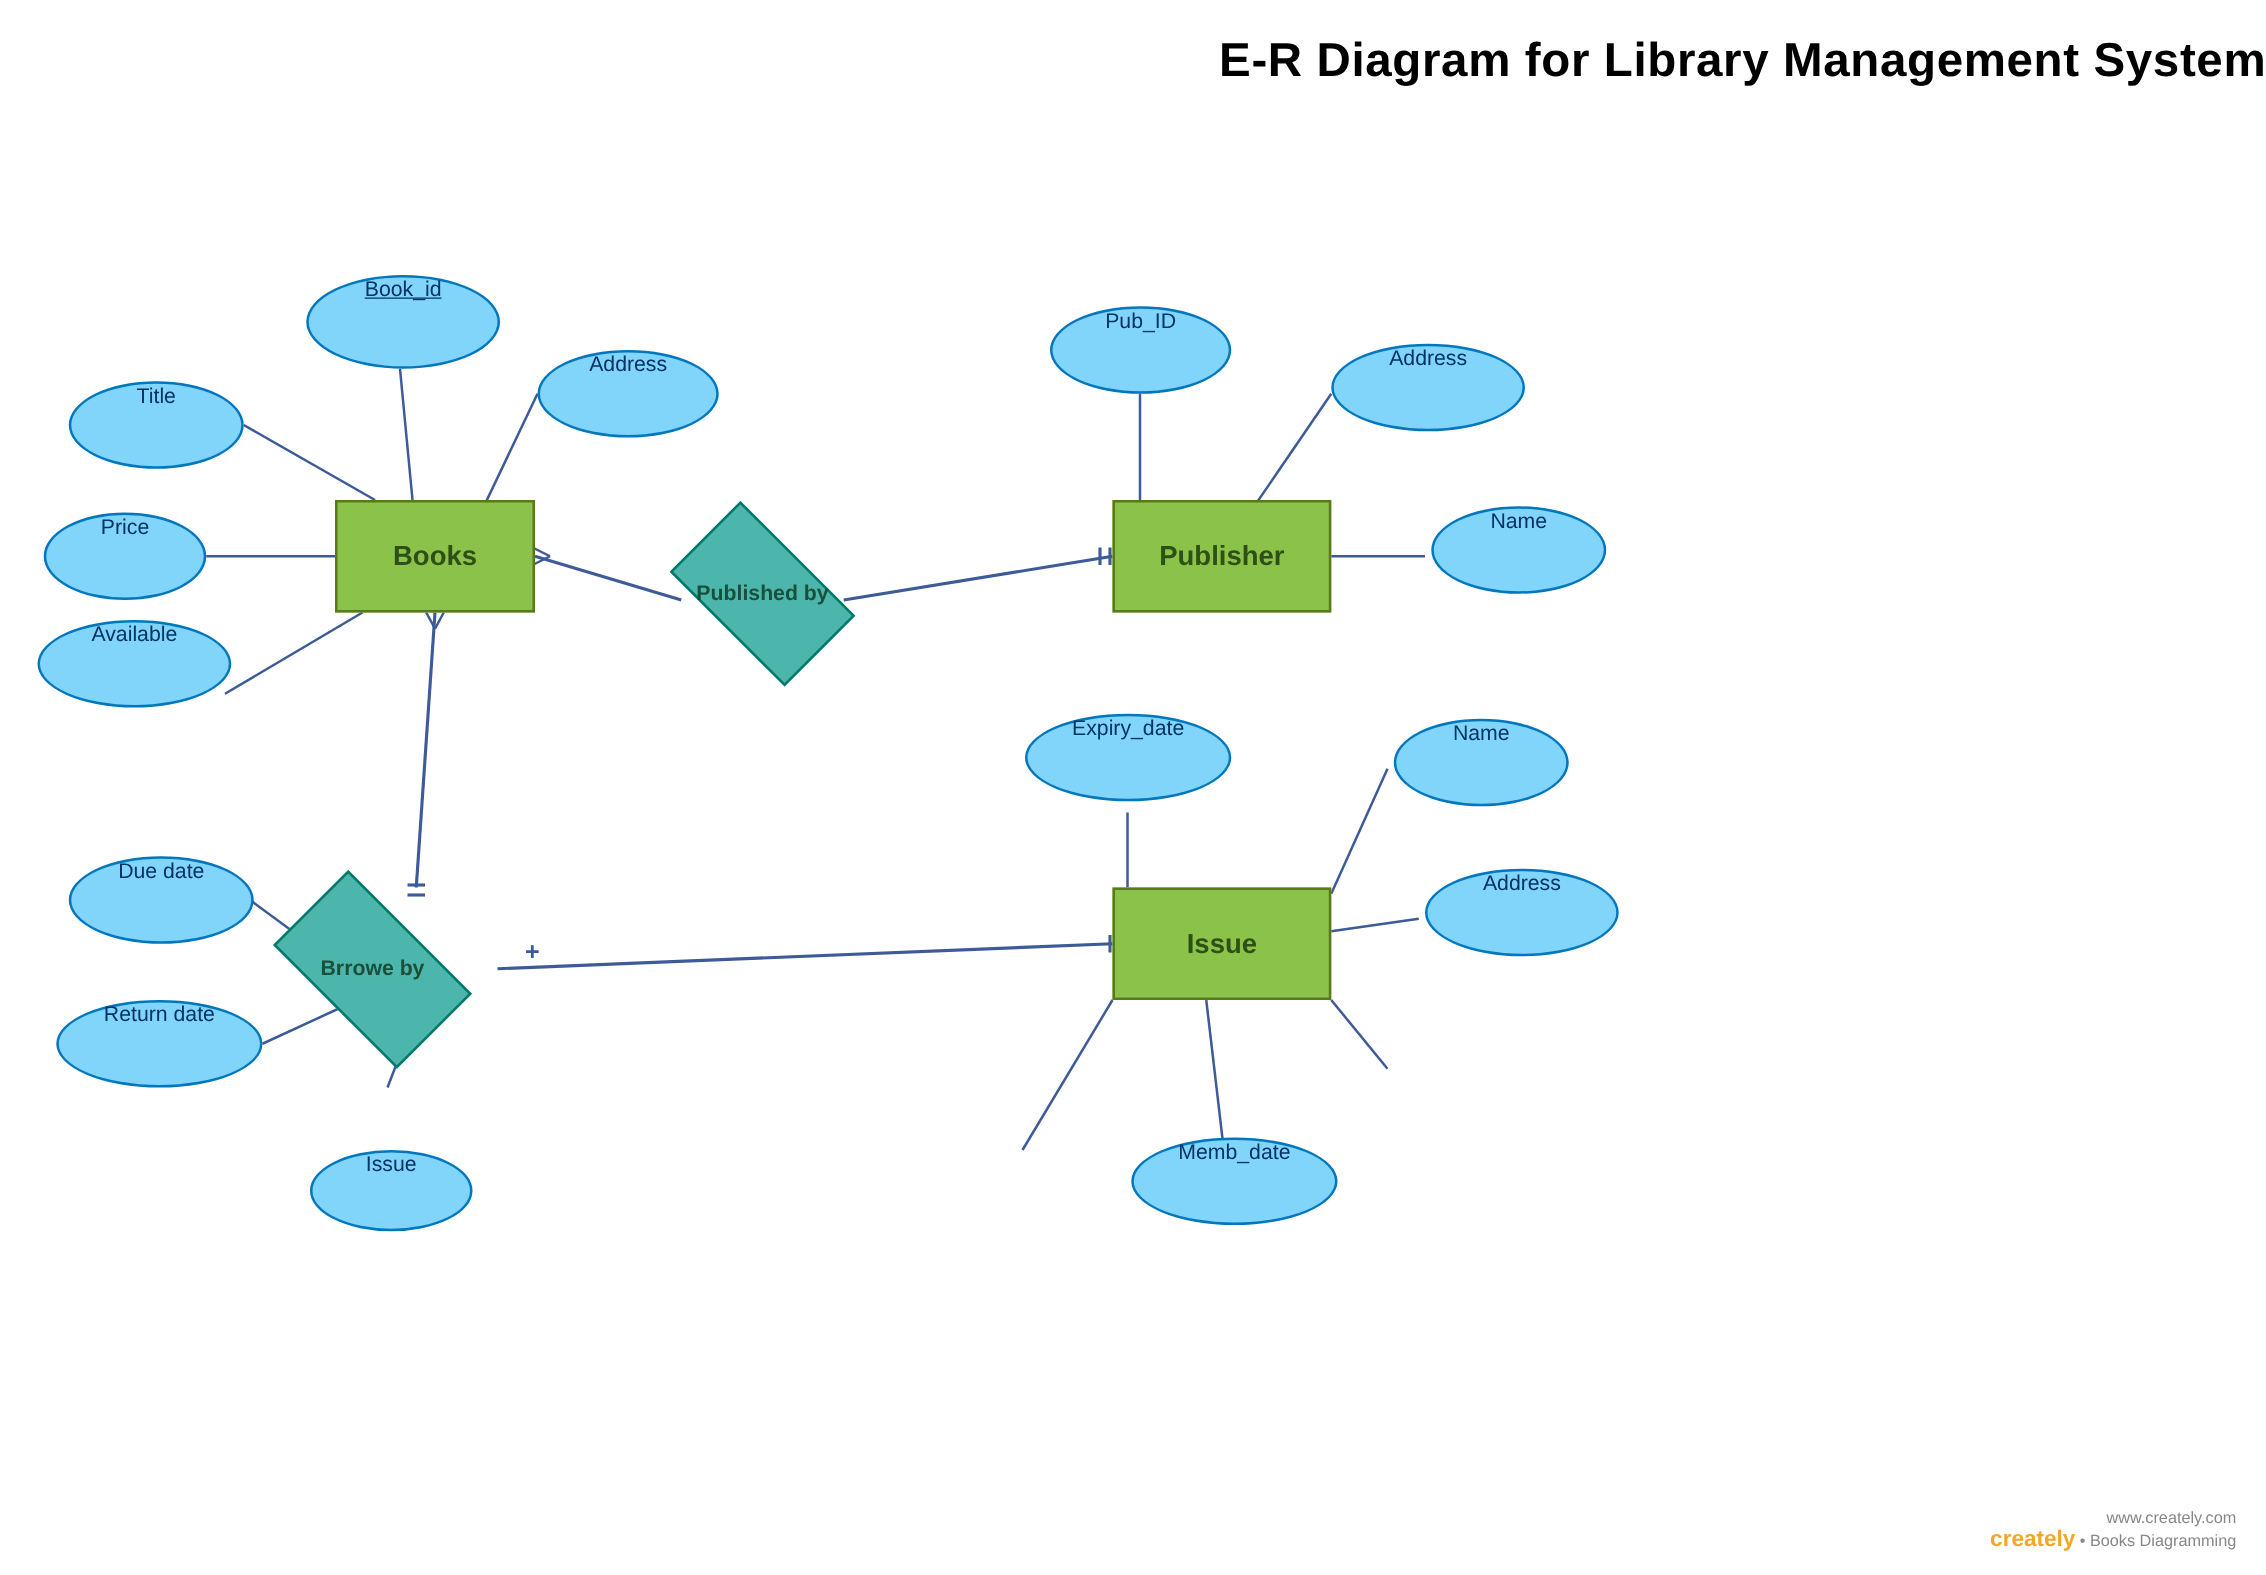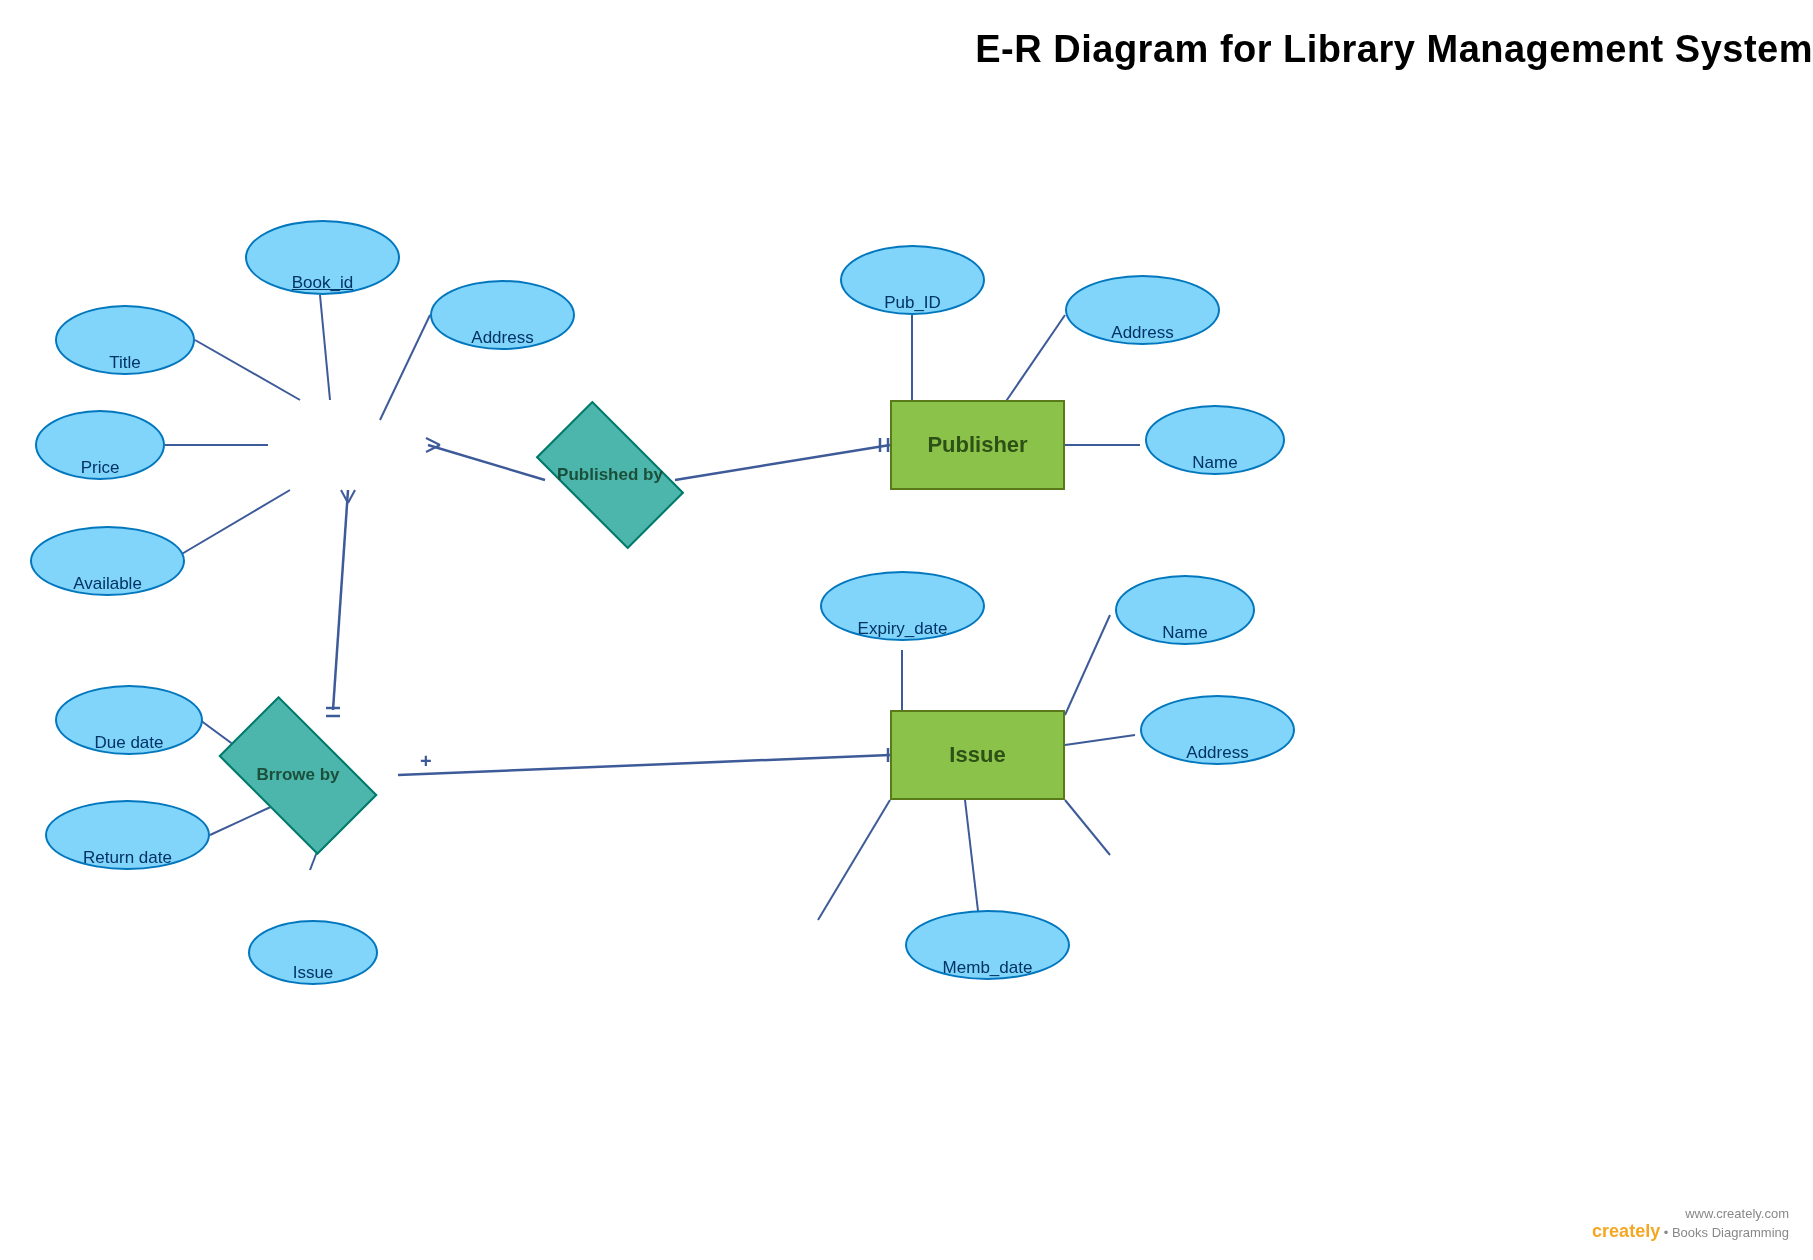--- a/index.html
+++ b/index.html
@@ -42,21 +42,21 @@
       font-size: 22px;
       font-weight: bold;
       color: #2d5016;
     }
     .attribute {
       position: absolute;
       background: #81d4fa;
       border: 2px solid #0277bd;
       border-radius: 50%;
       display: flex;
-      align-items: flex-end;
+      align-items: flex-start;
       justify-content: center;
       font-size: 17px;
       color: #003366;
       text-align: center;
     }
     .watermark {
       position: absolute;
       bottom: 18px;
       right: 24px;
       text-align: right;
@@ -125,20 +125,23 @@
     <line x1="310" y1="780" x2="333" y2="720" stroke="#3d5a99" stroke-width="2"></line>
 
     <line x1="902" y1="620" x2="902" y2="560" stroke="#3d5a99" stroke-width="2"></line>
     <line x1="1110" y1="525" x2="1065" y2="625" stroke="#3d5a99" stroke-width="2"></line>
     <line x1="1135" y1="645" x2="1065" y2="655" stroke="#3d5a99" stroke-width="2"></line>
     <line x1="1110" y1="765" x2="1065" y2="710" stroke="#3d5a99" stroke-width="2"></line>
     <line x1="818" y1="830" x2="890" y2="710" stroke="#3d5a99" stroke-width="2"></line>
     <line x1="982" y1="855" x2="965" y2="710" stroke="#3d5a99" stroke-width="2"></line>
   </svg>
 
+  <div class="entity" style="left:268px; top:310px; width:160px; height:90px;">
+    <span>Books</span>
+  </div>
   <div class="entity" style="left:890px; top:310px; width:175px; height:90px;">
     <span>Publisher</span>
   </div>
   <div class="entity" style="left:890px; top:620px; width:175px; height:90px;">
     <span>Issue</span>
   </div>
 
   <div style="position:absolute; left:218px; top:635px; width:160px; height:100px; display:flex; align-items:center; justify-content:center;">
     <div style="width:140px; height:85px; background:#4db6ac; border:2.5px solid #00796b; transform:rotate(45deg); position:absolute;"></div>
     <span style="position:relative; font-size:17px; font-weight:bold; color:#1a4f3a; z-index:2; text-align:center; line-height:1.2;">Brrowe by</span>
@@ -158,21 +161,21 @@
   </div>
 
   <div class="attribute" style="left:430px; top:190px; width:145px; height:70px;">
     <span>Address</span>
   </div>
 
   <div class="attribute" style="left:35px; top:320px; width:130px; height:70px;">
     <span>Price</span>
   </div>
 
-  <div class="attribute" style="left:30px; top:436px; width:155px; height:70px;">
+  <div class="attribute" style="left:30px; top:406px; width:155px; height:70px;">
     <span>Available</span>
   </div>
 
   <div class="attribute" style="left:840px; top:155px; width:145px; height:70px;">
     <span>Pub_ID</span>
   </div>
 
   <div class="attribute" style="left:1065px; top:185px; width:155px; height:70px;">
     <span>Address</span>
   </div>

